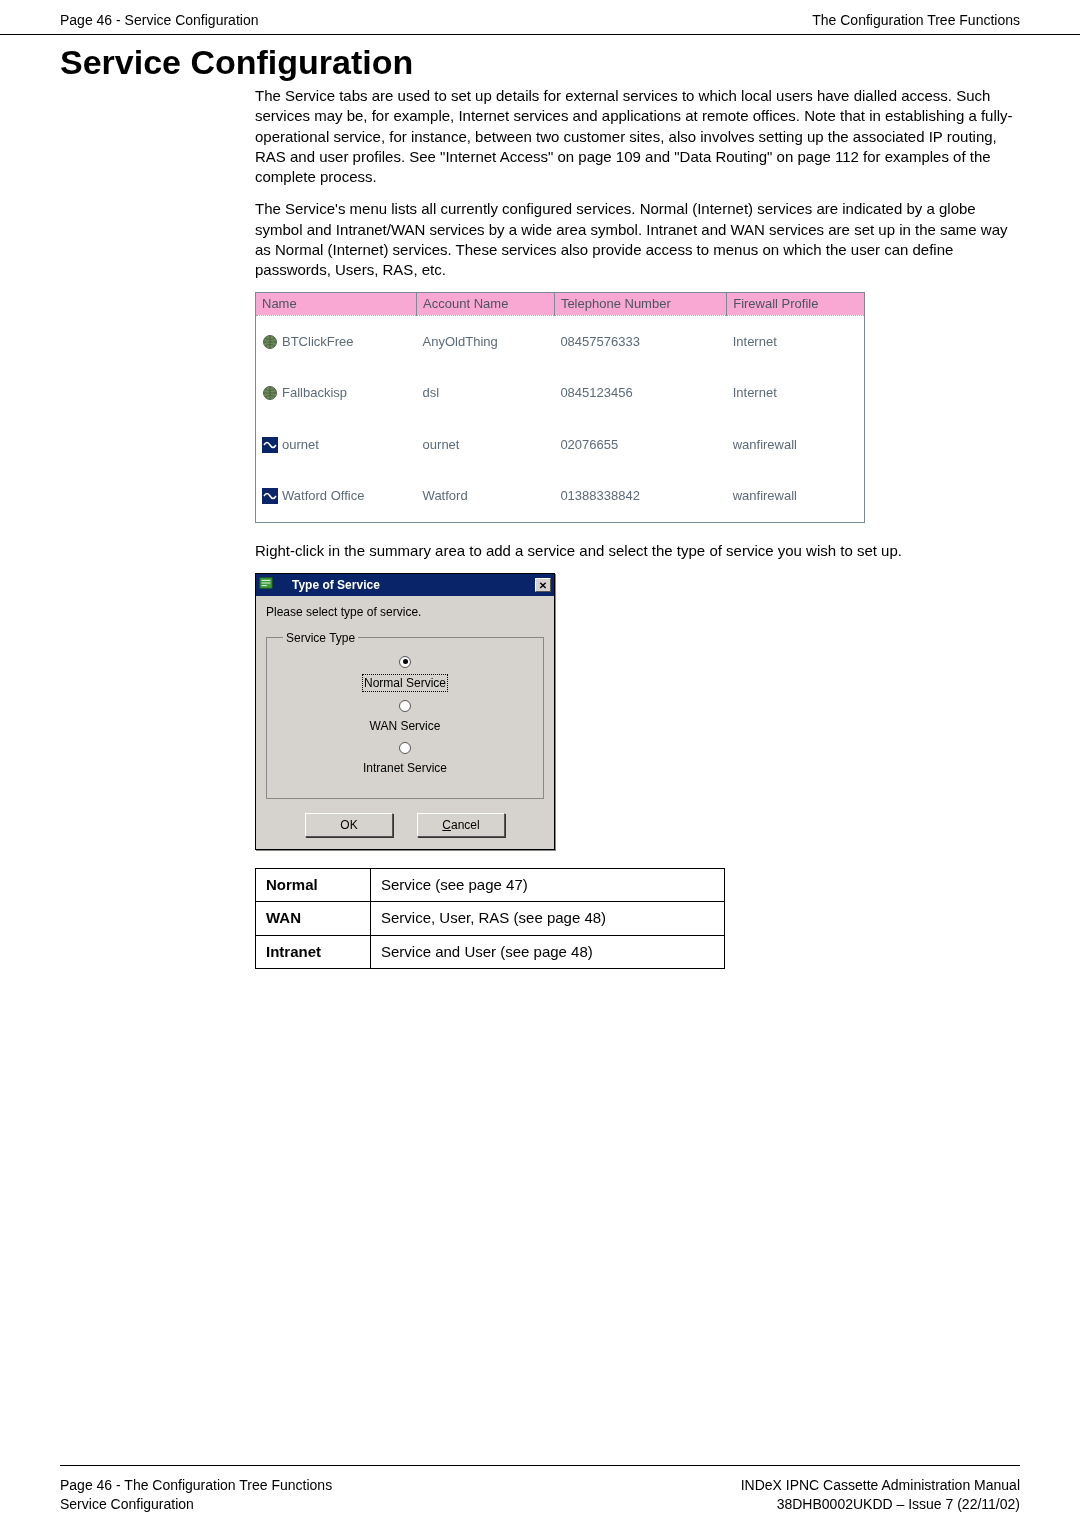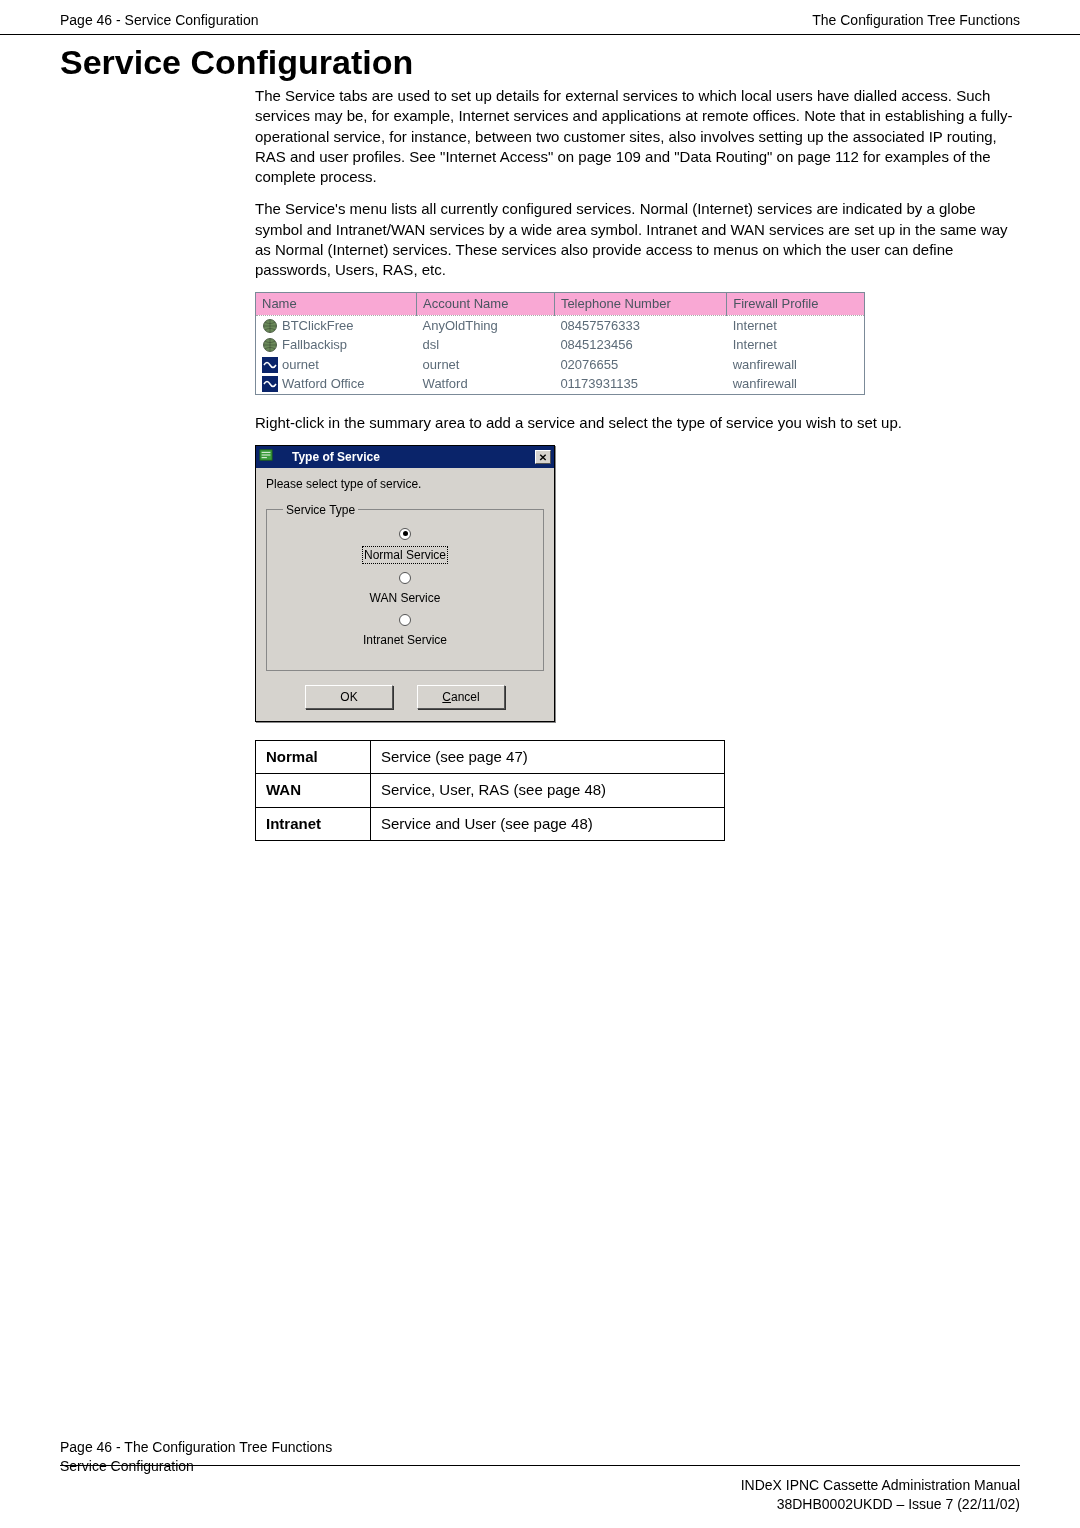--- a/index.html
+++ b/index.html
@@ -48,21 +48,21 @@
     .services-table th {
       text-align: left;
       font-weight: normal;
       border-right: 1px solid #7b8a98;
       border-bottom: 1px dotted #aaa;
       padding: 2px 6px;
       background: #f9a8d4;
       color: #4a5560;
     }
     .services-table td {
-      padding: 1px 6px;
+      padding: 17px 6px;
       vertical-align: middle;
       margin-top: 23px;
     }
     .icon-cell {
       display: flex;
       align-items: center;
       gap: 4px;
     }
     .globe-icon, .wan-icon {
       width: 16px;
@@ -203,21 +203,20 @@
       bottom: 14px;
       left: 0;
       right: 0;
       padding: 6px 60px 0 60px;
       border-top: 1px solid #000;
       margin: 0 60px;
       display: flex;
       justify-content: space-between;
       font-size: 14px;
       line-height: 1.35;
-      flex-direction: column;
     }
     .page-footer > div { }
     .footer-border {
       position: absolute;
       bottom: 62px;
       left: 60px;
       right: 60px;
       border-top: 1px solid #000;
     }
   </style>
@@ -298,21 +297,21 @@
             <span class="wan-icon">
               <svg viewBox="0 0 16 16">
                     <rect x="0" y="0" width="16" height="16" fill="#0a246a"></rect>
                     <path d="M2 8 Q5 3 8 8 T14 8" stroke="#fff" stroke-width="1.5" fill="none"></path>
                   </svg>
             </span>
             <span>Watford Office</span>
           </span>
         </td>
         <td>Watford</td>
-        <td>01173931135</td>
+        <td>01388338842</td>
         <td>wanfirewall</td>
       </tr>
     </tbody>
       </table>
 
     <p class="para">Right-click in the summary area to add a service and select the type of service you wish to set up.</p>
 
     <div class="dialog">
       <div class="dialog-titlebar">
         <div class="dialog-title-left">

